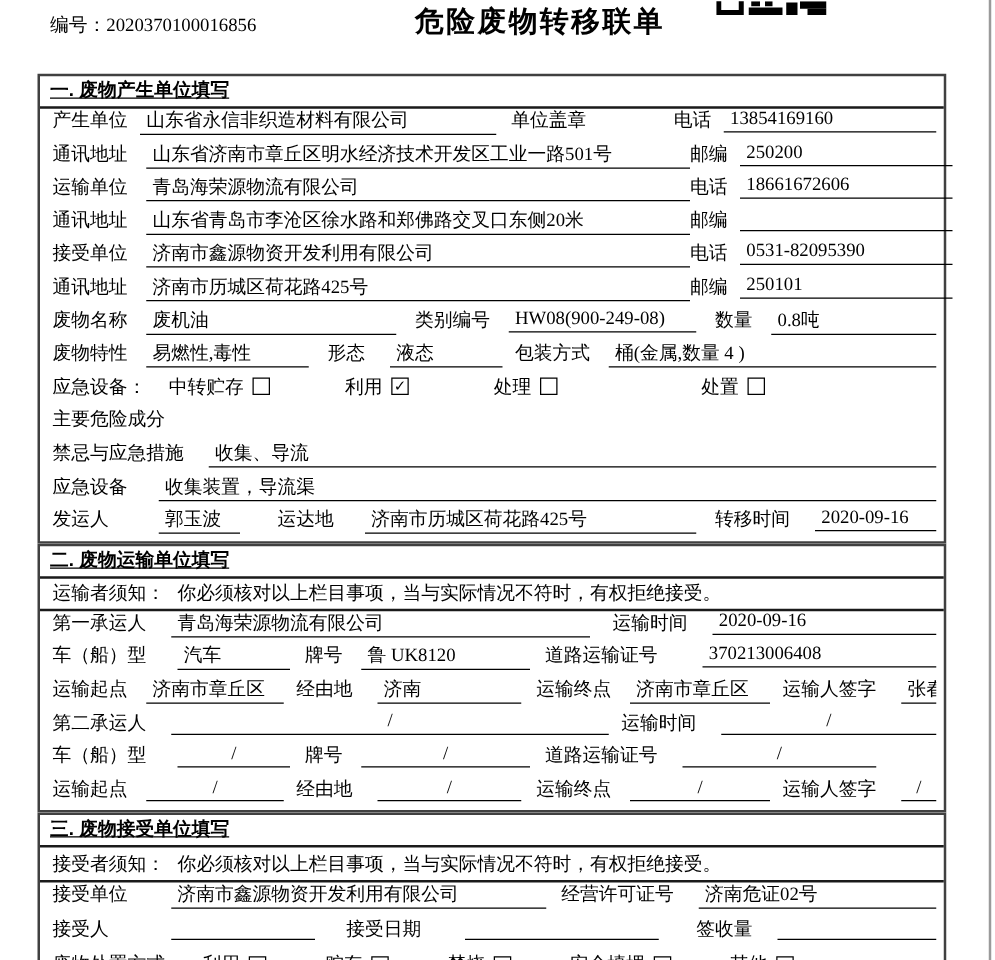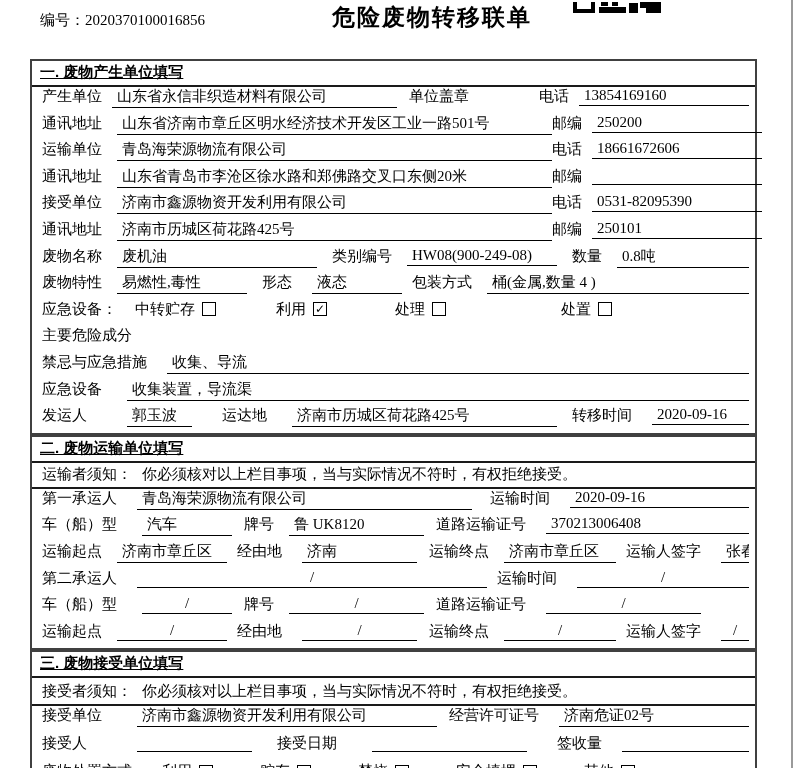--- a/index.html
+++ b/index.html
@@ -186,21 +186,21 @@
     <span class="lbl" style="margin-left:18px">运输时间</span>
     <span class="val fill" style="margin-left:10px">2020-09-16</span>
   </div>
 
   <div class="row">
     <span class="lbl">车（船）型</span>
     <span class="val" style="width:90px;margin-left:15px">汽车</span>
     <span class="lbl" style="margin-left:12px">牌号</span>
     <span class="val" style="width:135px;margin-left:5px">鲁 UK8120</span>
     <span class="lbl" style="margin-left:12px">道路运输证号</span>
-    <span class="val fill" style="margin-left:10px">370213006408</span>
+    <span class="val fill" style="margin-left:26px">370213006408</span>
   </div>
 
   <div class="row">
     <span class="lbl">运输起点</span>
     <span class="val" style="width:110px;margin-left:5px">济南市章丘区</span>
     <span class="lbl" style="margin-left:10px">经由地</span>
     <span class="val" style="width:115px;margin-left:10px">济南</span>
     <span class="lbl" style="margin-left:12px">运输终点</span>
     <span class="val" style="width:112px;margin-left:5px">济南市章丘区</span>
     <span class="lbl" style="margin-left:10px">运输人签字</span>

